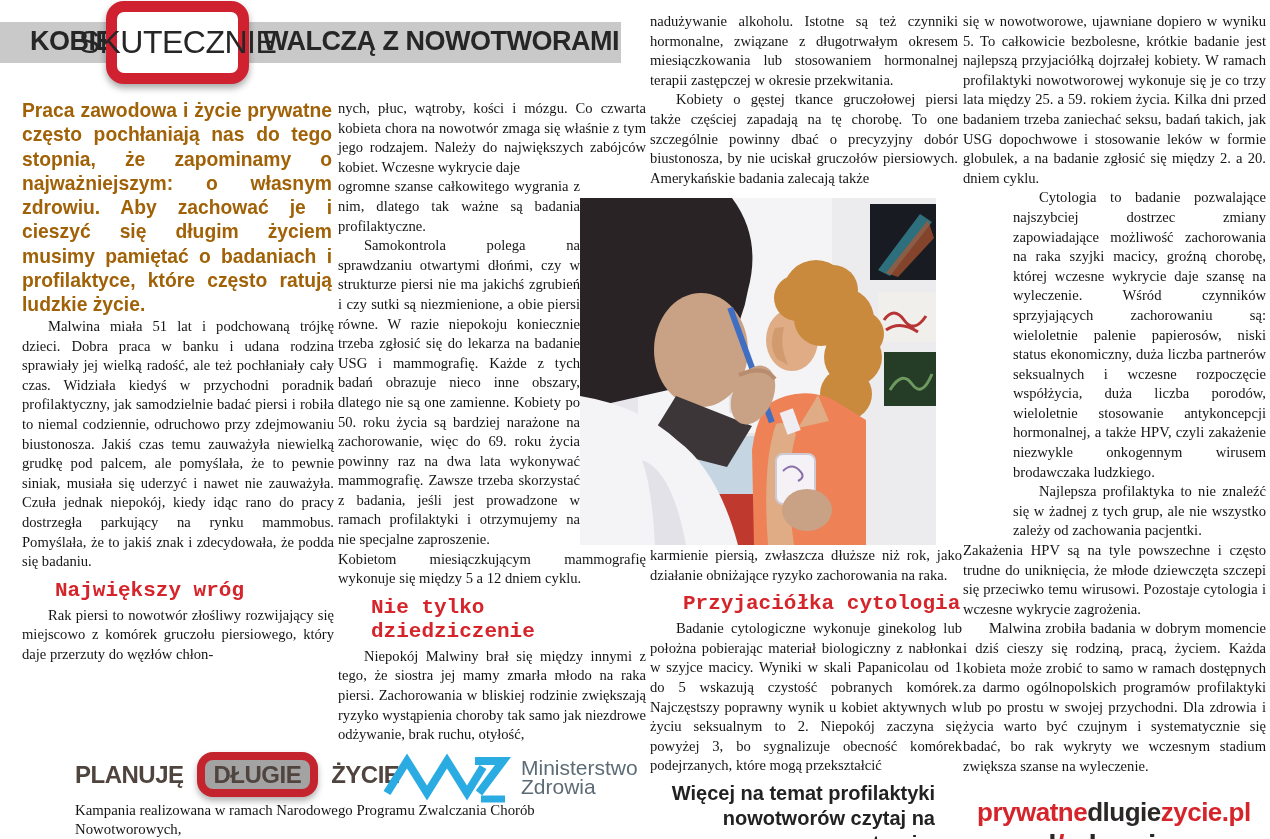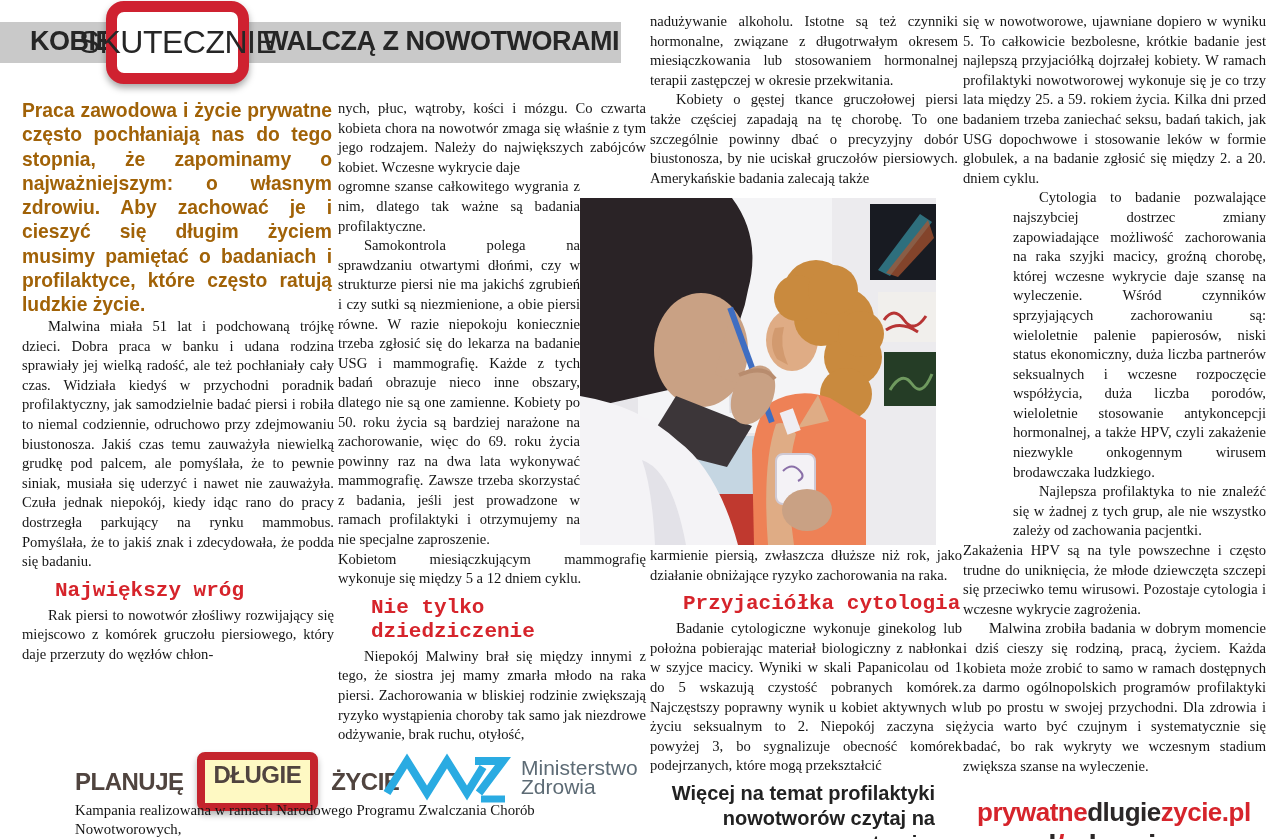--- a/index.html
+++ b/index.html
@@ -42,22 +42,22 @@
   #links{margin-top:22px;margin-left:14px;font-family:"Liberation Sans",sans-serif;
          font-weight:bold;text-align:left;line-height:1.1;}
   #link-line1{font-size:26px;letter-spacing:-0.5px;}
   #link-line2{font-size:30px;letter-spacing:-0.5px;margin-top:2px;margin-left:-4px;}
   .lnk-red{color:#d6242b;}
   .lnk-dark{color:#2b2727;}
   
   #plc-logo{position:absolute;left:75px;top:752px;display:flex;align-items:center;gap:13px;
             font-family:"Liberation Sans",sans-serif;font-weight:bold;font-size:24px;
             letter-spacing:-0.5px;color:#50443f;}
-  #plc-box{border:8px solid #c4242d;border-radius:8px;background:#fef9c3;
-           padding:1px 9px 14px 9px;box-shadow:0 4px 6px rgba(0,0,0,0.3);}
+  #plc-box{border:8px solid #c4242d;border-radius:16px;background:#a3a3a3;
+           padding:1px 9px 0 9px;box-shadow:0 4px 6px rgba(0,0,0,0.3);}
   #ministry{position:absolute;left:383px;top:749px;display:flex;align-items:center;gap:10px;}
   #ministry-text{font-family:"Liberation Sans",sans-serif;font-size:21px;line-height:19px;
                  color:#5d6b75;}
   #campaign-note{position:absolute;left:75px;top:801px;width:490px;font-size:14.8px;
                  line-height:18.6px;color:#141414;text-align:left;}
 </style>
 </head>
 <body>
 
 <div id="page">

